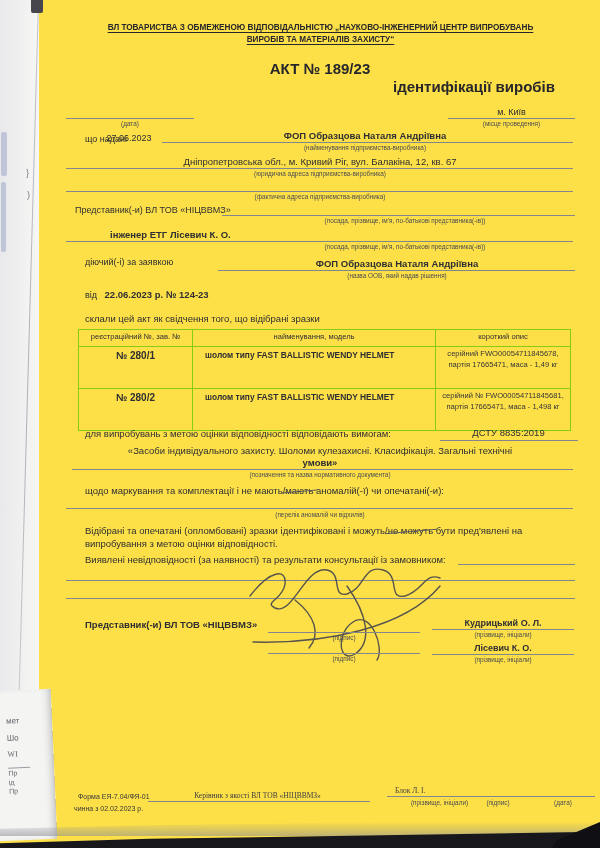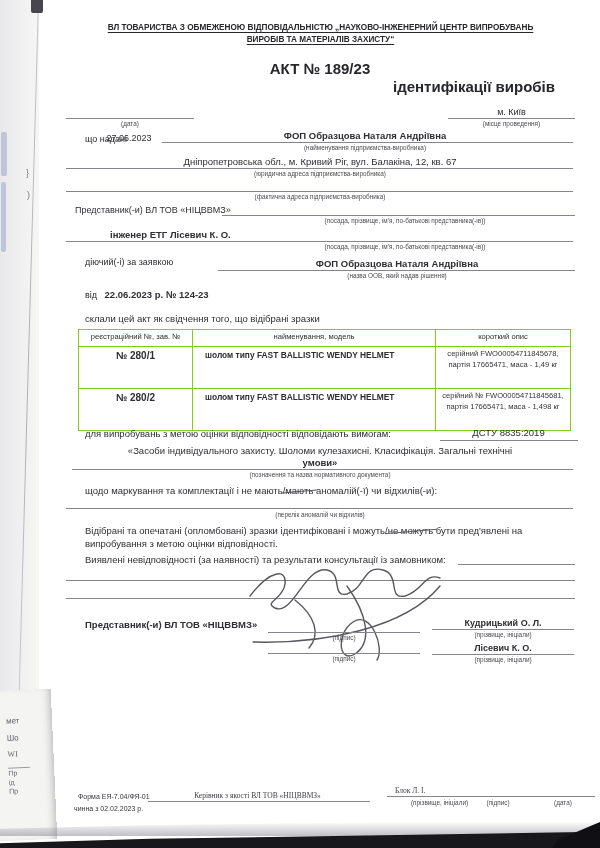--- a/index.html
+++ b/index.html
@@ -2,21 +2,21 @@
 <html lang="uk"><head>
 <meta charset="utf-8">
 <style>
   html,body{margin:0;padding:0;}
   body{
     width:600px;height:848px;position:relative;overflow:hidden;
     background:#ededef;
     font-family:"Liberation Sans", sans-serif;
     color:#2e2e33;
   }
-  .page{position:absolute;inset:0;background:#ffffff;}
+  .page{position:absolute;inset:0;background:#fde047;}
   .abs{position:absolute;}
   .t{font-size:9px;line-height:12px;color:#2e2e33;}
   .tb{font-weight:bold;}
   .big{font-size:9.5px;}
   .ctr{text-align:center;}
   .cap{font-size:6.4px;line-height:8px;color:#4c4c52;text-align:center;}
   .ln{border-top:1px solid #85858d;height:0;}
   .org{font-size:8.2px;line-height:12px;font-weight:bold;text-align:center;text-decoration:underline;text-underline-offset:2px;color:#26262b;}
   .title1{font-size:15px;font-weight:bold;text-align:center;color:#26262b;}
   .title2{font-size:15px;font-weight:bold;text-align:right;color:#26262b;}
@@ -127,21 +127,21 @@
   <div class="abs t big" style="left:85px;top:428px;">для випробувань з метою оцінки відповідності відповідають вимогам:</div>
   <div class="abs t big ctr" style="left:442px;top:427px;width:133px;">ДСТУ 8835:2019</div>
   <div class="abs ln" style="left:440px;top:440px;width:138px;"></div>
 
   <div class="abs t big tb ctr" style="left:70px;top:457px;width:500px;">умови»</div>
   <div class="abs t big ctr" style="left:70px;top:445px;width:500px;">«Засоби індивідуального захисту. Шоломи кулезахисні. Класифікація. Загальні технічні</div>
   <div class="abs ln" style="left:72px;top:469px;width:501px;"></div>
   <div class="abs cap" style="left:120px;top:471px;width:400px;">(позначення та назва нормативного документа)</div>
 
   <div class="abs t big" style="left:85px;top:485px;width:494px;">
-    <span>щодо маркування та комплектації і не мають/</span><span class="struck">мають</span><span> аномалій(-ї) чи відхилів(-и):</span>
+    <span>щодо маркування та комплектації і не мають/</span><span class="struck">мають</span><span> аномалій(-ї) чи опечатані(-и):</span>
   </div>
 
   <div class="abs ln" style="left:66px;top:508px;width:507px;"></div>
   <div class="abs cap" style="left:160px;top:511px;width:320px;">(перелік аномалій чи відхилів)</div>
 
   <div class="abs t big" style="left:85px;top:524px;width:496px;line-height:13px;">
     <span>Відібрані та опечатані (опломбовані) зразки ідентифіковані і можуть/</span><span class="struck">не можуть</span><span> бути пред'явлені на випробування з метою оцінки відповідності.</span>
   </div>
 
   <div class="abs t big" style="left:85px;top:554px;">Виявлені невідповідності (за наявності) та результати консультації із замовником:</div>

